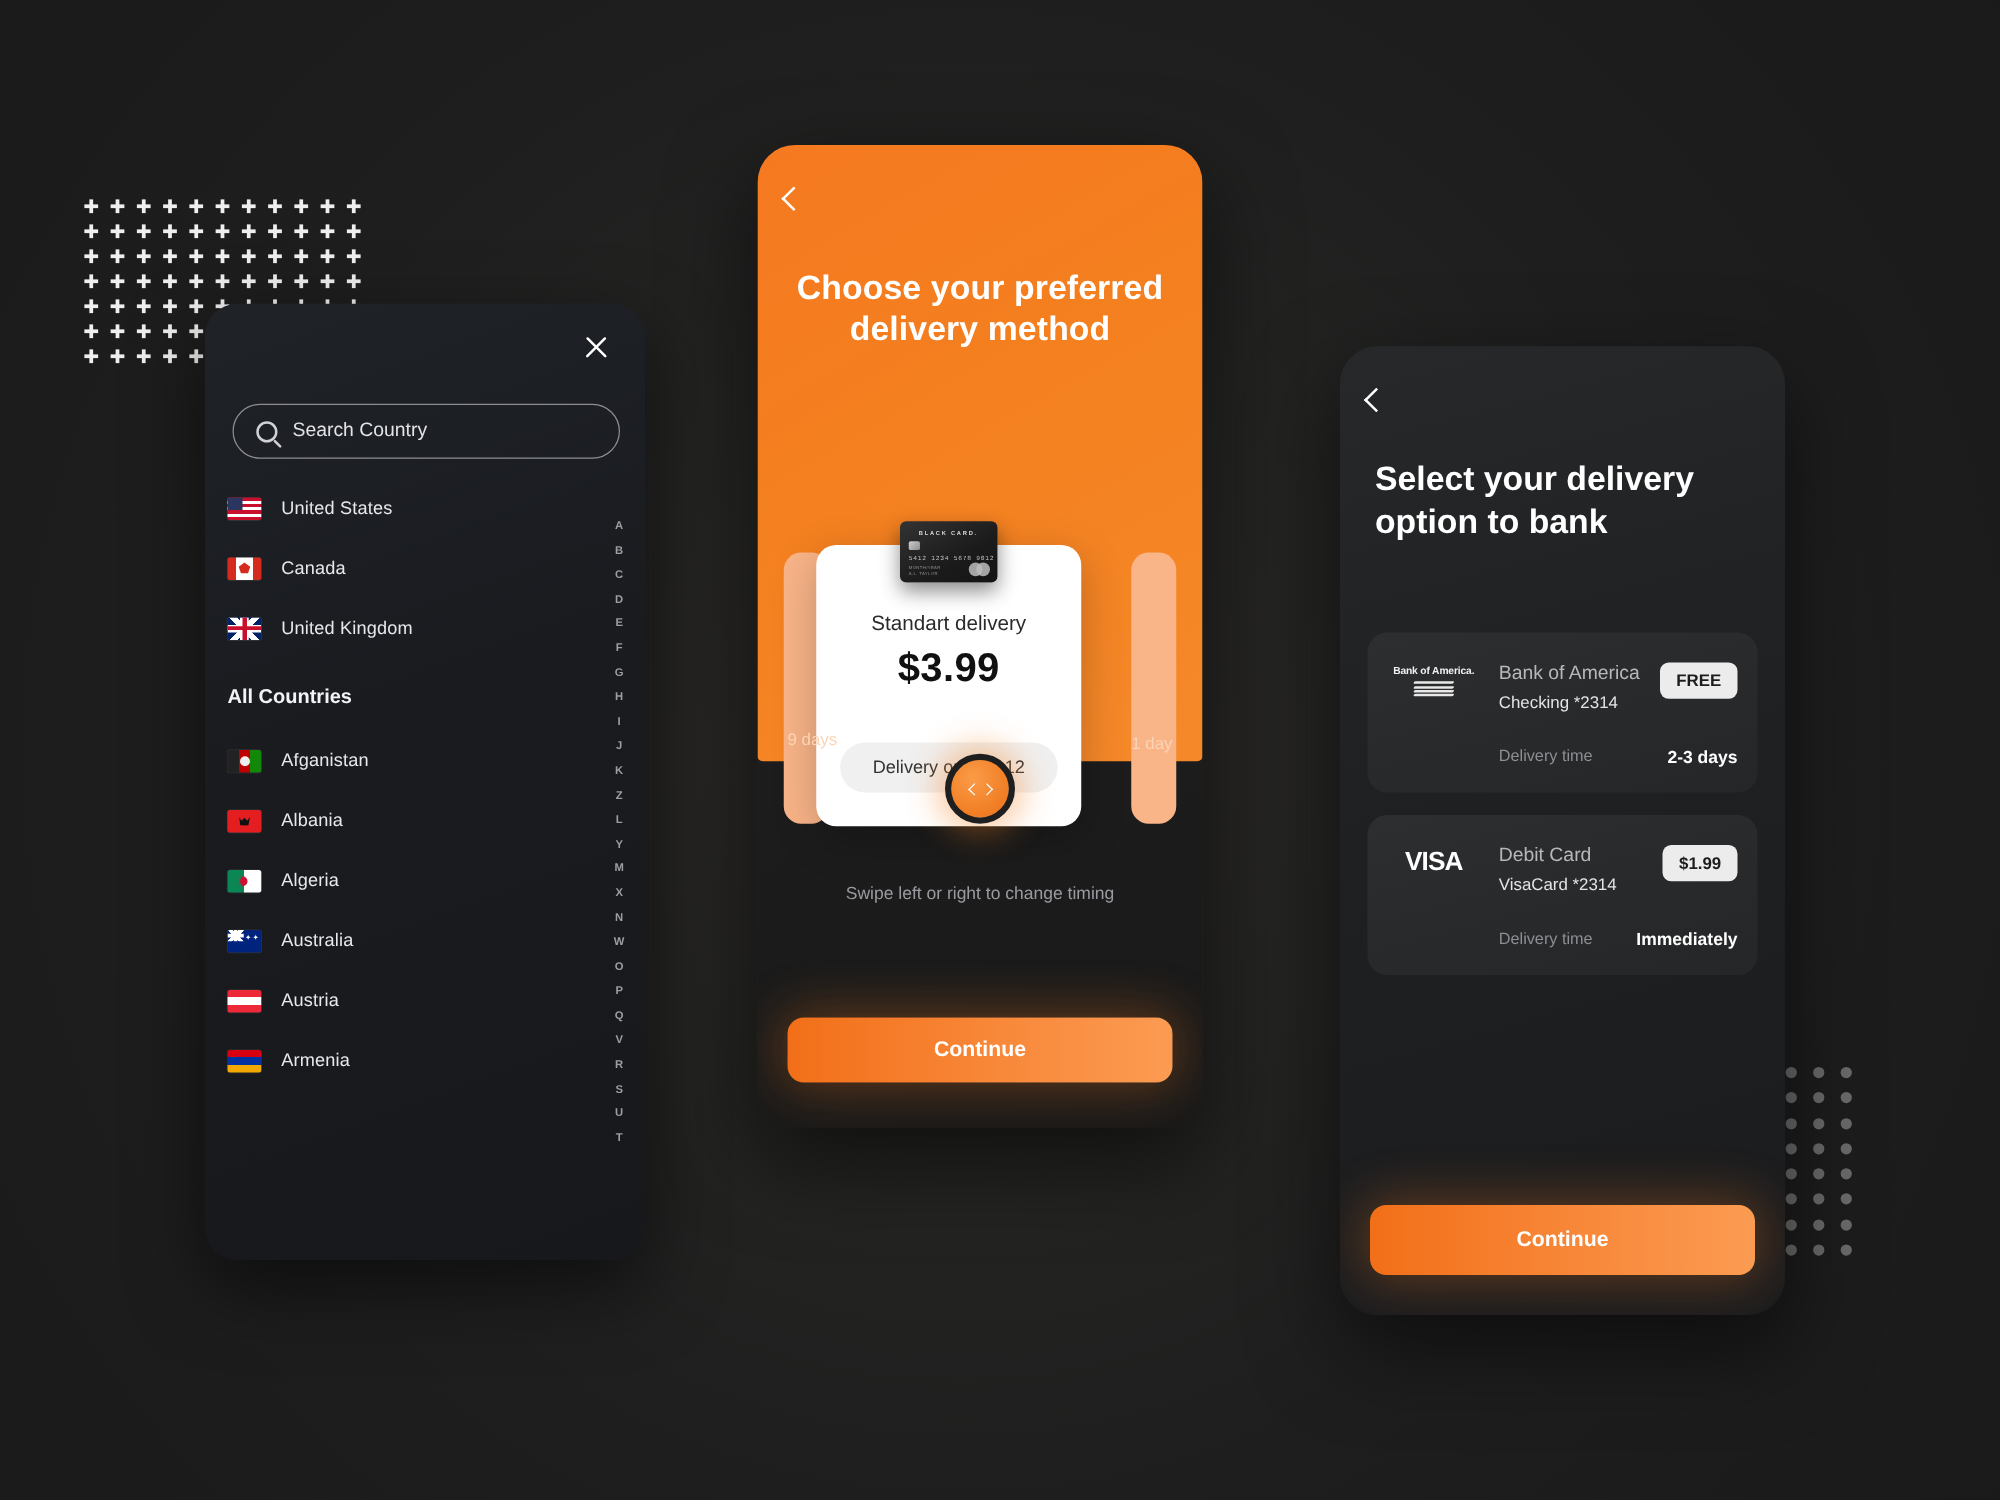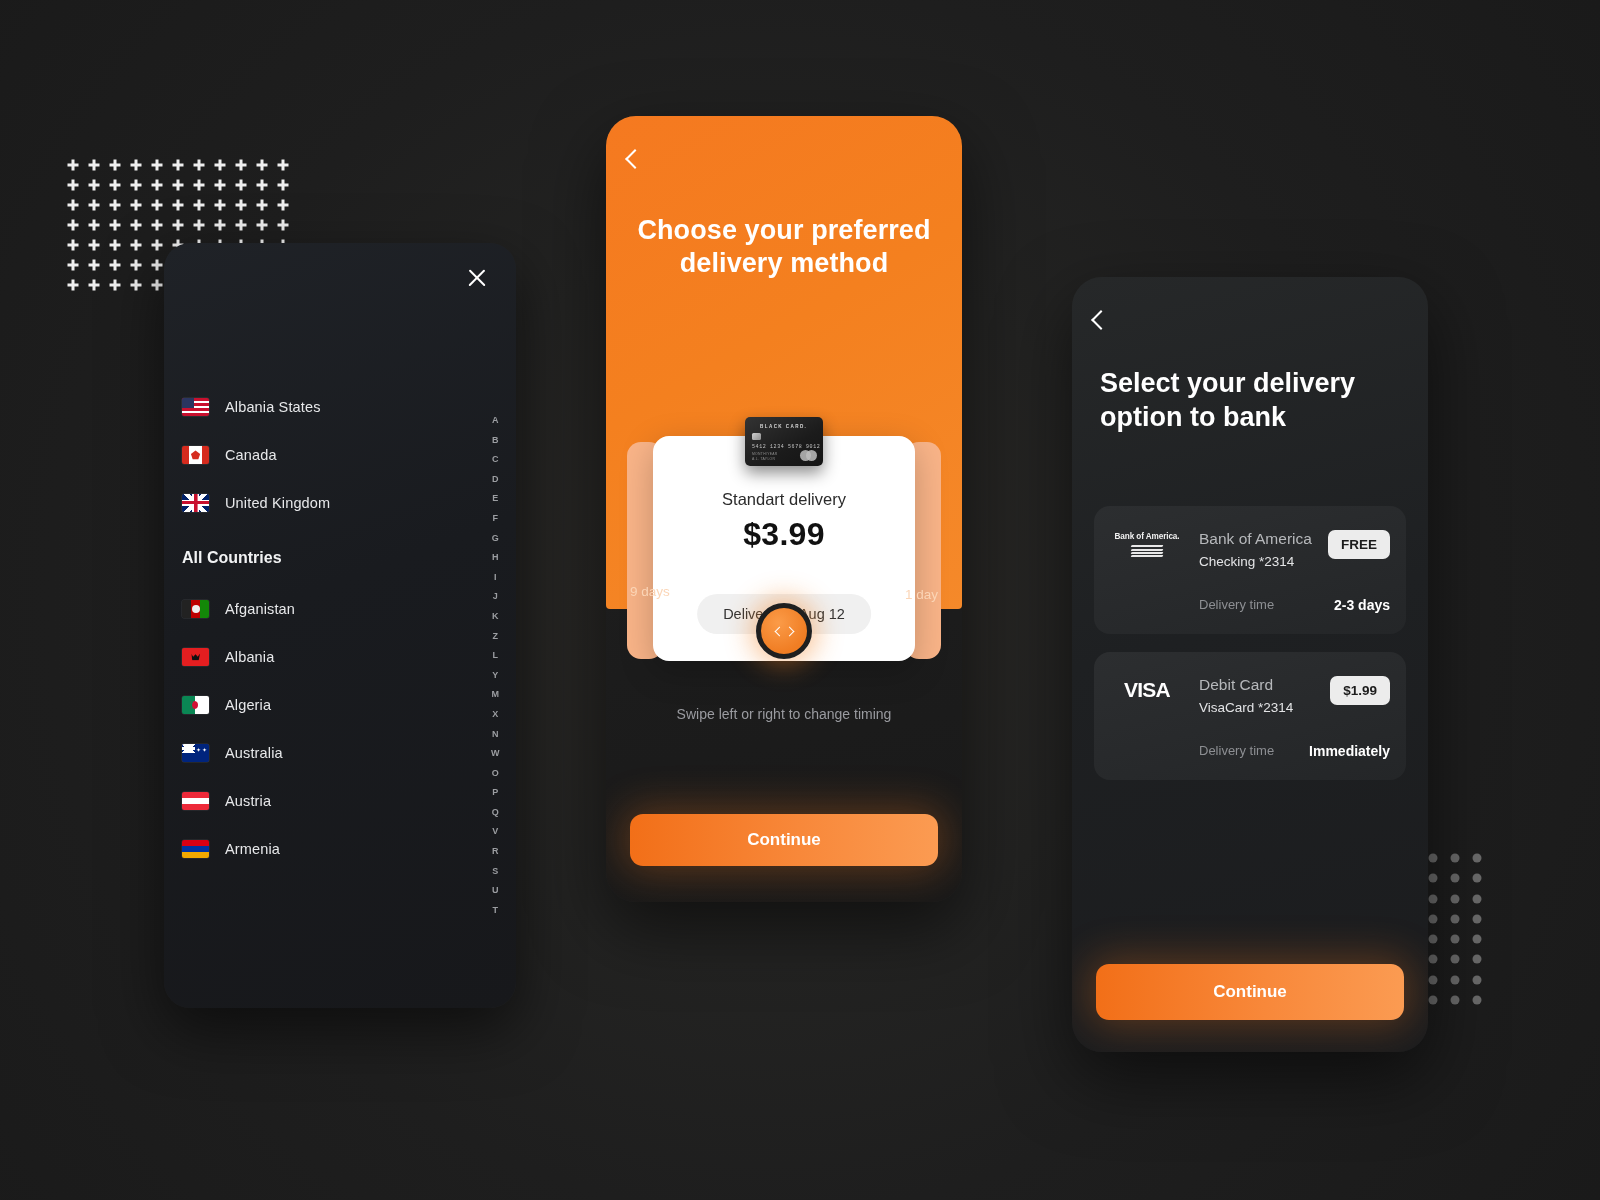--- a/index.html
+++ b/index.html
@@ -232,21 +232,21 @@
     width: 36px; height: 217px;
     background: #f9b488;
     border-radius: 14px;
   }
   .side-card.left  { left: 21px; }
   .side-card.right { right: 21px; }
 
   #main-card {
     position: absolute;
     left: 47px; top: 320px;
-    width: 262px; height: 225px;
+    width: 212px; height: 225px;
     background: #fff;
     border-radius: 16px;
     box-shadow: 0 10px 34px rgba(0,0,0,.22);
   }
   #black-card {
     position: absolute;
     left: 50%; top: -19px;
     transform: translateX(-50%);
     width: 78px; height: 49px;
     border-radius: 5px;
@@ -472,26 +472,30 @@
       <div class="dot-cell"></div>
       <div class="dot-cell"></div>
       <div class="dot-cell"></div>
       <div class="dot-cell"></div>
     </div>
 
   <div id="country-panel">
 
     <div id="close-icon"></div>
 
+    <div id="search-box">
+      <span class="mag"></span>
+      <input id="search-input" type="text" placeholder="Search Country" style="">
+    </div>
 
     <div class="country-list">
       <div id="top-countries">
           <div class="country-row">
             <span class="flag f-us"></span>
-            <span class="cname">Albania States</span>
+            <span class="cname">United States</span>
           </div>
           <div class="country-row">
             <span class="flag f-ca"></span>
             <span class="cname">Canada</span>
           </div>
           <div class="country-row">
             <span class="flag f-gb"></span>
             <span class="cname">United Kingdom</span>
           </div>
         </div>

